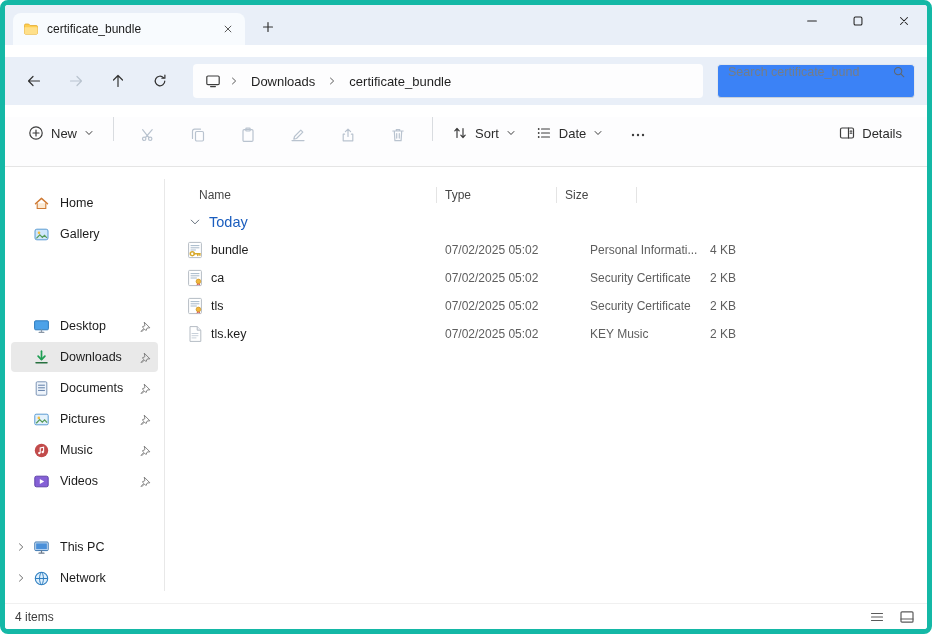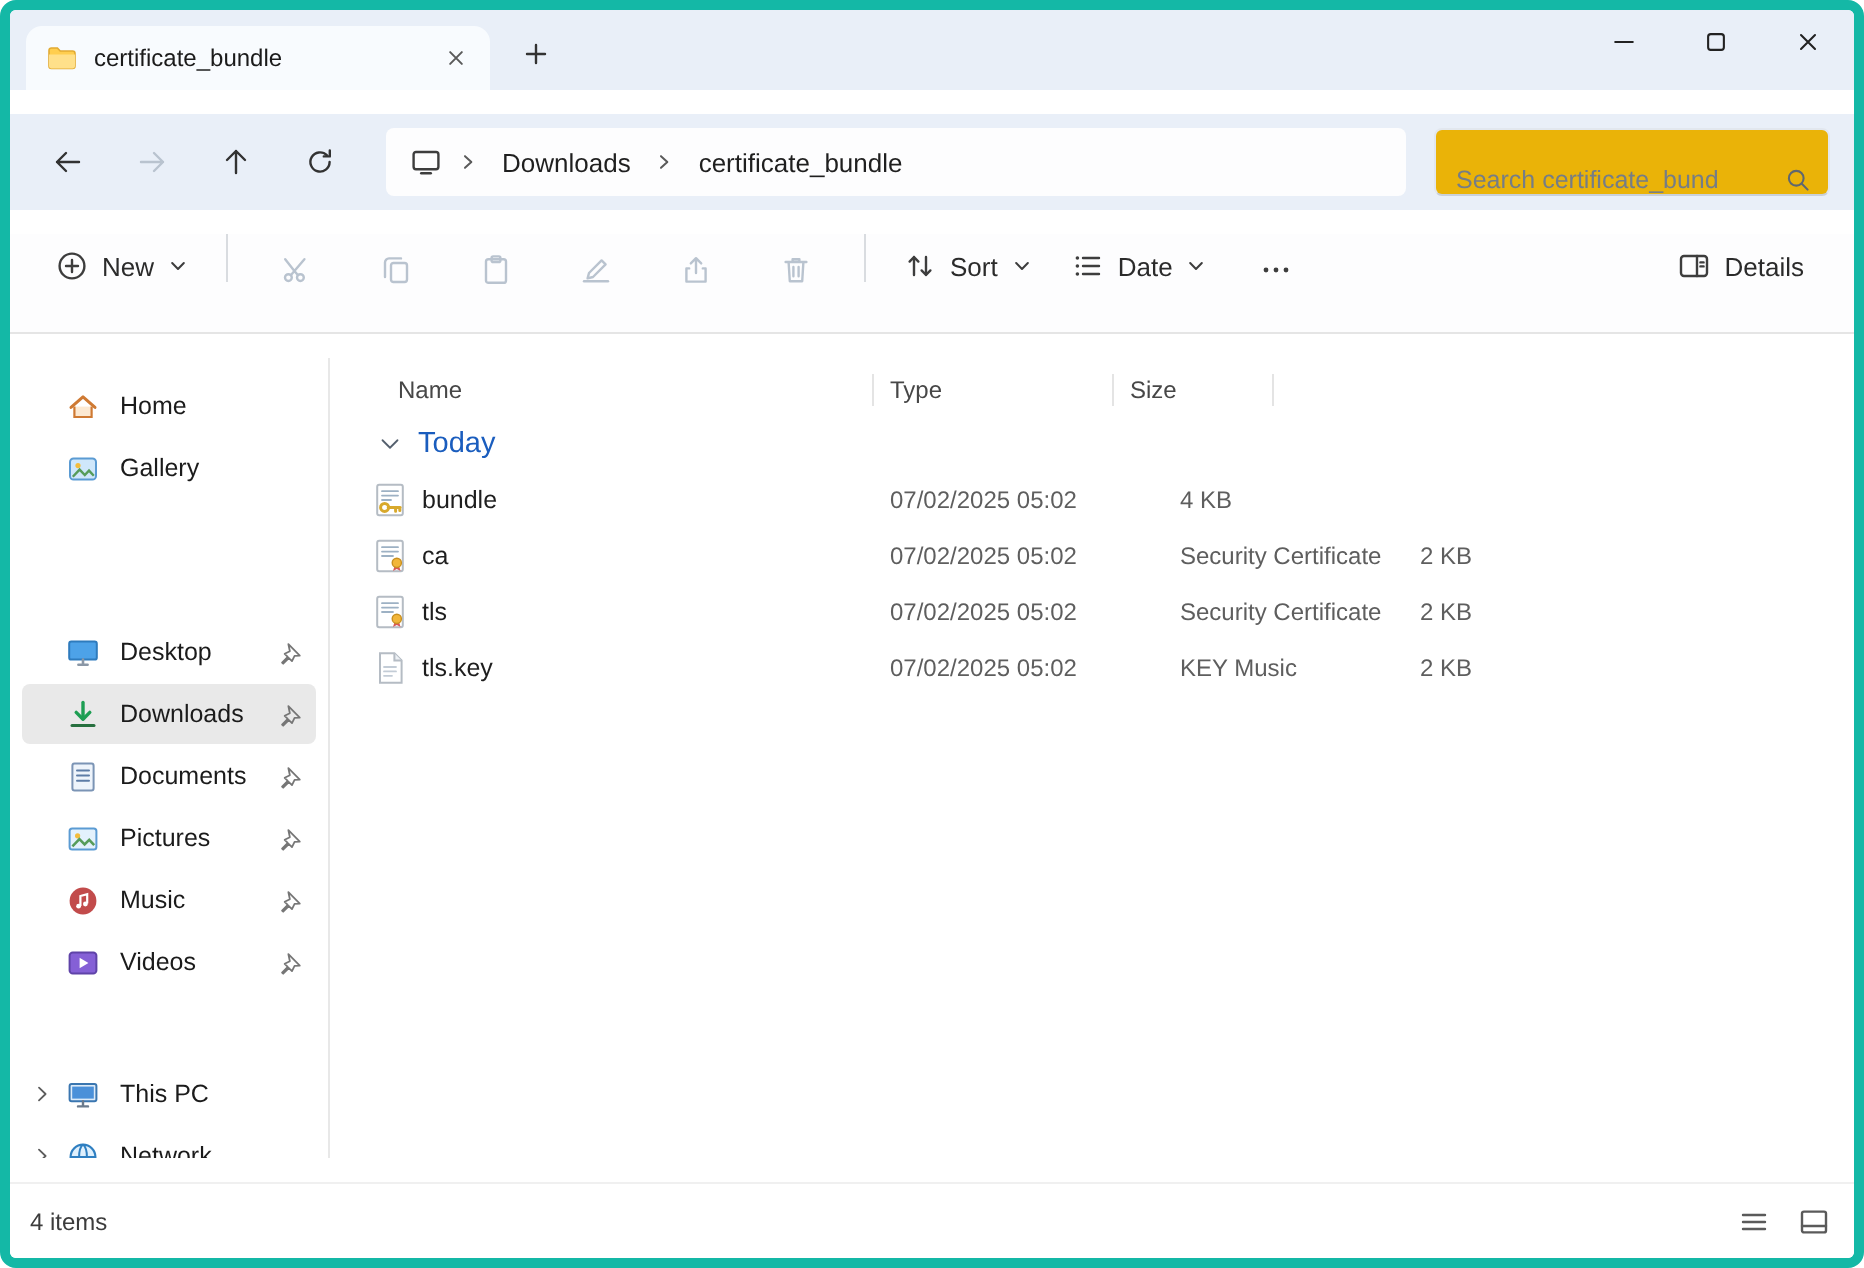--- a/index.html
+++ b/index.html
@@ -21,21 +21,21 @@
   .wincontrols { position: absolute; top: 0; right: 0; display: flex; }
   .winbtn { width: 46px; height: 31px; display: flex; align-items: center; justify-content: center; color: #222; }
 
   
   .navbar { height: 48px; background: #e9eff8; display: flex; align-items: center; padding: 0 12px; gap: 8px; flex: none; }
   .navbtn { width: 34px; height: 34px; border-radius: 4px; display: flex; align-items: center; justify-content: center; color: #323232; }
   .navbtn.disabled { color: #b9c3cf; }
   .addressbar { flex: 1; height: 34px; margin-left: 8px; background: #fdfdfe; border-radius: 4px; display: flex; align-items: center; gap: 8px; padding: 0 12px; font-size: 13px; color: #1f1f1f; }
   .crumb { padding: 3px 4px; border-radius: 3px; white-space: nowrap; }
   .bc-chev { color: #5a5a5a; }
-  .searchbox { width: 198px; height: 34px; margin-left: 6px; background: #eab308; border: 1px solid #e2e7ee; border-bottom-color: #c9d0d9; border-radius: 4px; display: flex; align-items: flex-end; padding: 0 8px 0 10px; }
+  .searchbox { width: 198px; height: 34px; margin-left: 6px; background: #3b82f6; border: 1px solid #e2e7ee; border-bottom-color: #c9d0d9; border-radius: 4px; display: flex; align-items: flex-start; padding: 0 8px 0 10px; }
   .searchinput { flex: 1; border: none; outline: none; background: transparent; font-family: "Liberation Sans", sans-serif; font-size: 12.5px; color: #1b1b1b; min-width: 0; }
   .searchinput::placeholder { color: #757d87; }
   .searchbox svg { color: #5f6770; }
 
   
   .toolbar { height: 50px; background: #fdfdfe; border-bottom: 1px solid #e5e5e5; display: flex; align-items: flex-start; padding: 0 16px 0 14px; gap: 2px; flex: none; }
   .toolbtn { display: flex; align-items: center; gap: 7px; padding: 8px 9px; border-radius: 4px; font-size: 13px; color: #2b2b2b; white-space: nowrap; }
   .toolbtn svg, .iconbtn svg { color: #3d3d3d; }
   .iconbtn { width: 40px; height: 36px; border-radius: 4px; display: flex; align-items: center; justify-content: center; margin: 0 4px; }
   .iconbtn.disabled svg { color: #b9c3cf; }
@@ -66,21 +66,21 @@
 
   .grouphdr { display: flex; align-items: center; gap: 8px; height: 28px; padding-left: 8px; }
   .grouphdr .gchev { color: #55606e; }
   .grouplabel { font-size: 14.5px; color: #1a5dbe; }
 
   .filerow { display: flex; align-items: center; height: 28px; border-radius: 3px; }
   .cell { font-size: 12px; color: #5e5e5e; line-height: 28px; white-space: nowrap; overflow: hidden; }
   .cell.c-name { display: flex; align-items: center; gap: 7px; padding-left: 5px; color: #1e1e1e; font-size: 12.5px; }
 
   
-  .statusbar { height: 38px; flex: none; display: flex; align-items: center; padding: 0 8px 0 10px; border-top: 1px solid #f0f0f0; background: #fff; text-align: right; }
+  .statusbar { height: 26px; flex: none; display: flex; align-items: center; padding: 0 8px 0 10px; border-top: 1px solid #f0f0f0; background: #fff; text-align: right; }
   .statustext { font-size: 12px; color: #3c3c3c; }
   .statusviews { margin-left: auto; display: flex; gap: 6px; }
   .viewbtn { width: 24px; height: 20px; display: flex; align-items: center; justify-content: center; border-radius: 3px; color: #5a5a5a; }
 </style>
 </head>
 <body>
 
 <div class="window">
 
   <div class="titlebar">
@@ -388,20 +388,21 @@
         <div class="cell c-name">
           <svg class="i18" viewBox="0 0 18 18">
               <rect x="2.6" y="1.4" width="12.8" height="15.2" rx="1" fill="#fff" stroke="#b5bcc4" stroke-width="1"></rect>
               <path d="M5 4.6h8M5 6.8h8M5 9h4.5" stroke="#9db1c4" stroke-width="0.9" stroke-linecap="round"></path>
               <circle cx="6.3" cy="12.7" r="2" fill="none" stroke="#d8a92c" stroke-width="1.5"></circle>
               <path d="M8.1 12.7h6M11.8 12.7v1.9M13.9 12.7v1.5" stroke="#d8a92c" stroke-width="1.5" stroke-linecap="round"></path>
             </svg>
           <span class="fname">bundle</span>
         </div>
         <div class="cell c-date">07/02/2025 05:02</div>
+        <div class="cell c-type">Personal Informati...</div>
         <div class="cell c-size">4 KB</div>
       </div>
 
       <div class="filerow">
         <div class="cell c-name">
           <svg class="i18" viewBox="0 0 18 18">
               <rect x="2.6" y="1.4" width="12.8" height="15.2" rx="1" fill="#fff" stroke="#b5bcc4" stroke-width="1"></rect>
               <path d="M5 4.6h8M5 6.8h8M5 9h5.5" stroke="#9db1c4" stroke-width="0.9" stroke-linecap="round"></path>
               <path d="M11.2 14.2l-.7 2.3 1.9-1 1.9 1-.7-2.3" fill="#d85858"></path>
               <circle cx="12.4" cy="12.4" r="2.3" fill="#f2b63a" stroke="#c9901f" stroke-width="0.7"></circle>

